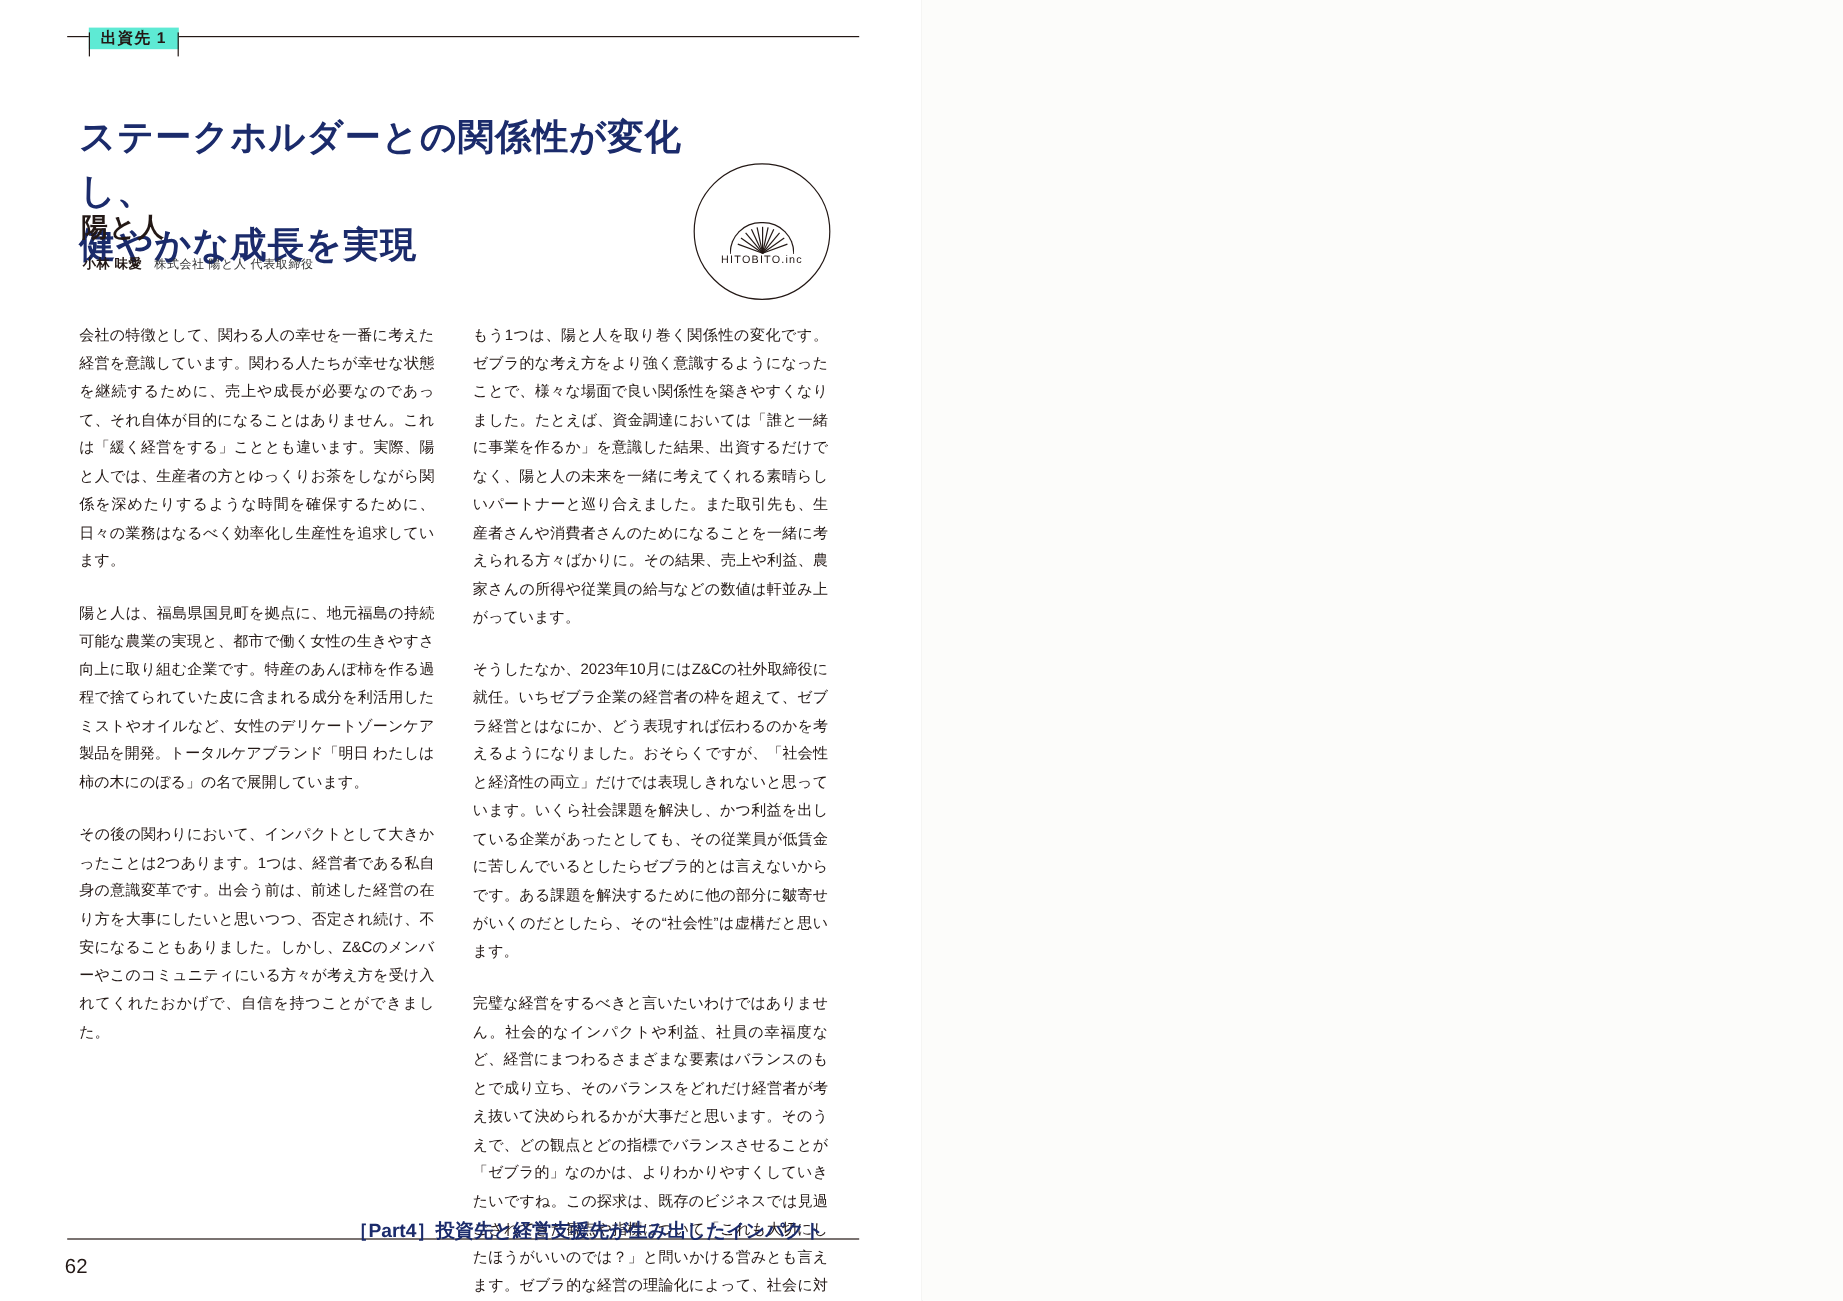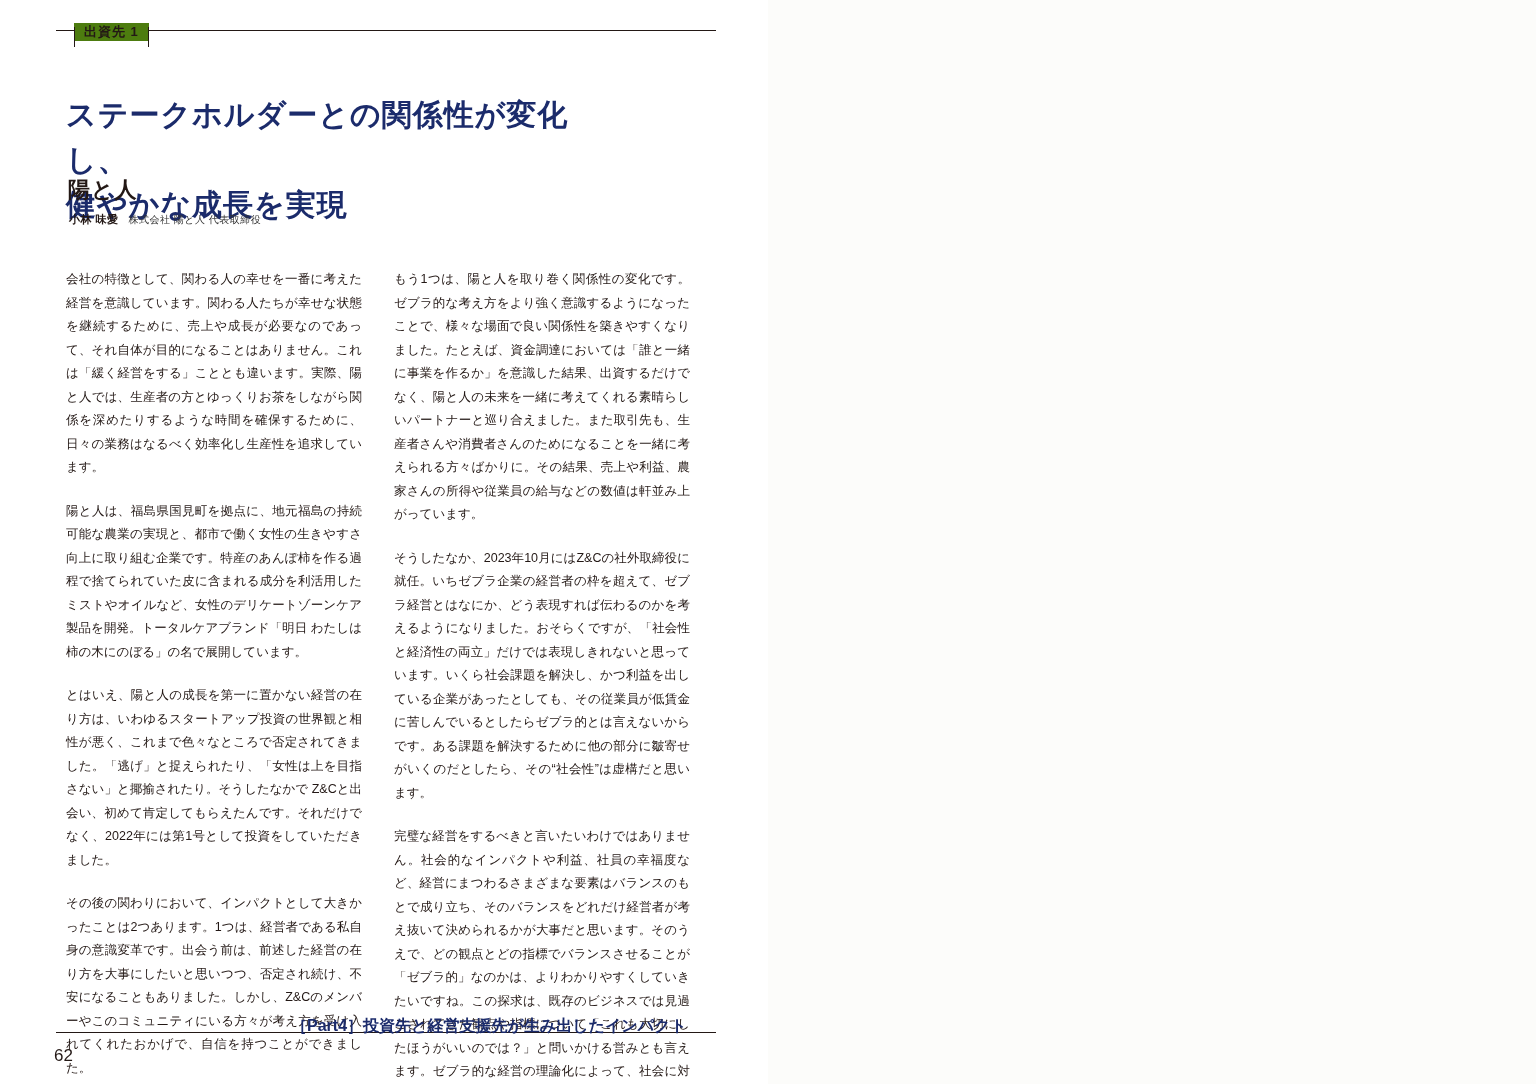--- a/index.html
+++ b/index.html
@@ -15,21 +15,21 @@
   .page-left{left:0;width:768px;}
   .page-right{left:768px;width:768px;background:#fcfcfa;}
   .gutter{position:absolute;left:768px;top:0;width:1px;height:1084px;background:#d9d9d6;}
 
   
   .rule-top{position:absolute;left:56px;top:30px;width:660px;height:1px;background:#231815;}
   .rule-bottom{position:absolute;left:56px;top:1032px;width:660px;height:1px;background:#231815;}
   .tag{
     position:absolute;left:74px;top:32px;
     transform:translateY(-50%);
-    background:#4d7c0f;
+    background:#5eead4;
     padding:0 10px;
     font-size:13px;font-weight:bold;letter-spacing:1px;
     color:#231815;
   }
   .tag:before,.tag:after{
     content:"";position:absolute;top:4px;width:1px;height:20px;background:#231815;
   }
   .tag:before{left:0;}
   .tag:after{right:0;}
 
@@ -88,25 +88,41 @@
     <div class="tag">出資先 1</div>
 
     <div class="headline" style="white-space:pre-line">ステークホルダーとの関係性が変化し、
 健やかな成長を実現</div>
 
     <div class="company">陽と人</div>
     <div class="person">
       <span>小林 味愛</span><span class="role">株式会社 陽と人 代表取締役</span>
     </div>
 
+    <div class="logo">
+      <div class="sun">
+        <div class="ray" style="transform:rotate(-70deg)"></div>
+        <div class="ray" style="transform:rotate(-55deg)"></div>
+        <div class="ray" style="transform:rotate(-40deg)"></div>
+        <div class="ray" style="transform:rotate(-25deg)"></div>
+        <div class="ray" style="transform:rotate(-12deg)"></div>
+        <div class="ray" style="transform:rotate(0deg)"></div>
+        <div class="ray" style="transform:rotate(12deg)"></div>
+        <div class="ray" style="transform:rotate(25deg)"></div>
+        <div class="ray" style="transform:rotate(40deg)"></div>
+        <div class="ray" style="transform:rotate(55deg)"></div>
+        <div class="ray" style="transform:rotate(70deg)"></div>
+        <div class="arc"></div>
+      </div>
+      <div class="logotext">HITOBITO.inc</div>
+    </div>
 
     <div class="col col-1">
       <p>会社の特徴として、関わる人の幸せを一番に考えた経営を意識しています。関わる人たちが幸せな状態を継続するために、売上や成長が必要なのであって、それ自体が目的になることはありません。これは「緩く経営をする」こととも違います。実際、陽と人では、生産者の方とゆっくりお茶をしながら関係を深めたりするような時間を確保するために、日々の業務はなるべく効率化し生産性を追求しています。</p>
       <p>陽と人は、福島県国見町を拠点に、地元福島の持続可能な農業の実現と、都市で働く女性の生きやすさ向上に取り組む企業です。特産のあんぽ柿を作る過程で捨てられていた皮に含まれる成分を利活用したミストやオイルなど、女性のデリケートゾーンケア製品を開発。トータルケアブランド「明日 わたしは柿の木にのぼる」の名で展開しています。</p>
-      <p>とはいえ、陽と人の成長を第一に置かない経営の在り方は、いわゆるスタートアップ投資の世界観と相性が悪く、これまで色々なところで否定されてきました。「逃げ」と捉えられたり、「女性は上を目指さない」と揶揄されたり。そうしたなかで Z&amp;Cと出会い、初めて肯定してもらえたんです。それだけでなく、2022年には第1号として投資をしていただきました。</p>
       <p>その後の関わりにおいて、インパクトとして大きかったことは2つあります。1つは、経営者である私自身の意識変革です。出会う前は、前述した経営の在り方を大事にしたいと思いつつ、否定され続け、不安になることもありました。しかし、Z&amp;Cのメンバーやこのコミュニティにいる方々が考え方を受け入れてくれたおかげで、自信を持つことができました。</p>
     </div>
 
     <div class="col col-2">
 
       <p>もう1つは、陽と人を取り巻く関係性の変化です。ゼブラ的な考え方をより強く意識するようになったことで、様々な場面で良い関係性を築きやすくなりました。たとえば、資金調達においては「誰と一緒に事業を作るか」を意識した結果、出資するだけでなく、陽と人の未来を一緒に考えてくれる素晴らしいパートナーと巡り合えました。また取引先も、生産者さんや消費者さんのためになることを一緒に考えられる方々ばかりに。その結果、売上や利益、農家さんの所得や従業員の給与などの数値は軒並み上がっています。</p>
       <p>そうしたなか、2023年10月にはZ&amp;Cの社外取締役に就任。いちゼブラ企業の経営者の枠を超えて、ゼブラ経営とはなにか、どう表現すれば伝わるのかを考えるようになりました。おそらくですが、「社会性と経済性の両立」だけでは表現しきれないと思っています。いくら社会課題を解決し、かつ利益を出している企業があったとしても、その従業員が低賃金に苦しんでいるとしたらゼブラ的とは言えないからです。ある課題を解決するために他の部分に皺寄せがいくのだとしたら、その“社会性”は虚構だと思います。</p>
       <p>完璧な経営をするべきと言いたいわけではありません。社会的なインパクトや利益、社員の幸福度など、経営にまつわるさまざまな要素はバランスのもとで成り立ち、そのバランスをどれだけ経営者が考え抜いて決められるかが大事だと思います。そのうえで、どの観点とどの指標でバランスさせることが「ゼブラ的」なのかは、よりわかりやすくしていきたいですね。この探求は、既存のビジネスでは見過ごされてきた観点や指標について「これも大切にしたほうがいいのでは？」と問いかける営みとも言えます。ゼブラ的な経営の理論化によって、社会に対する問いかけが生まれ、より多くの人が幸せに働ける社会に向かうきっかけが作れたら嬉しいです。</p>
     </div>
 

